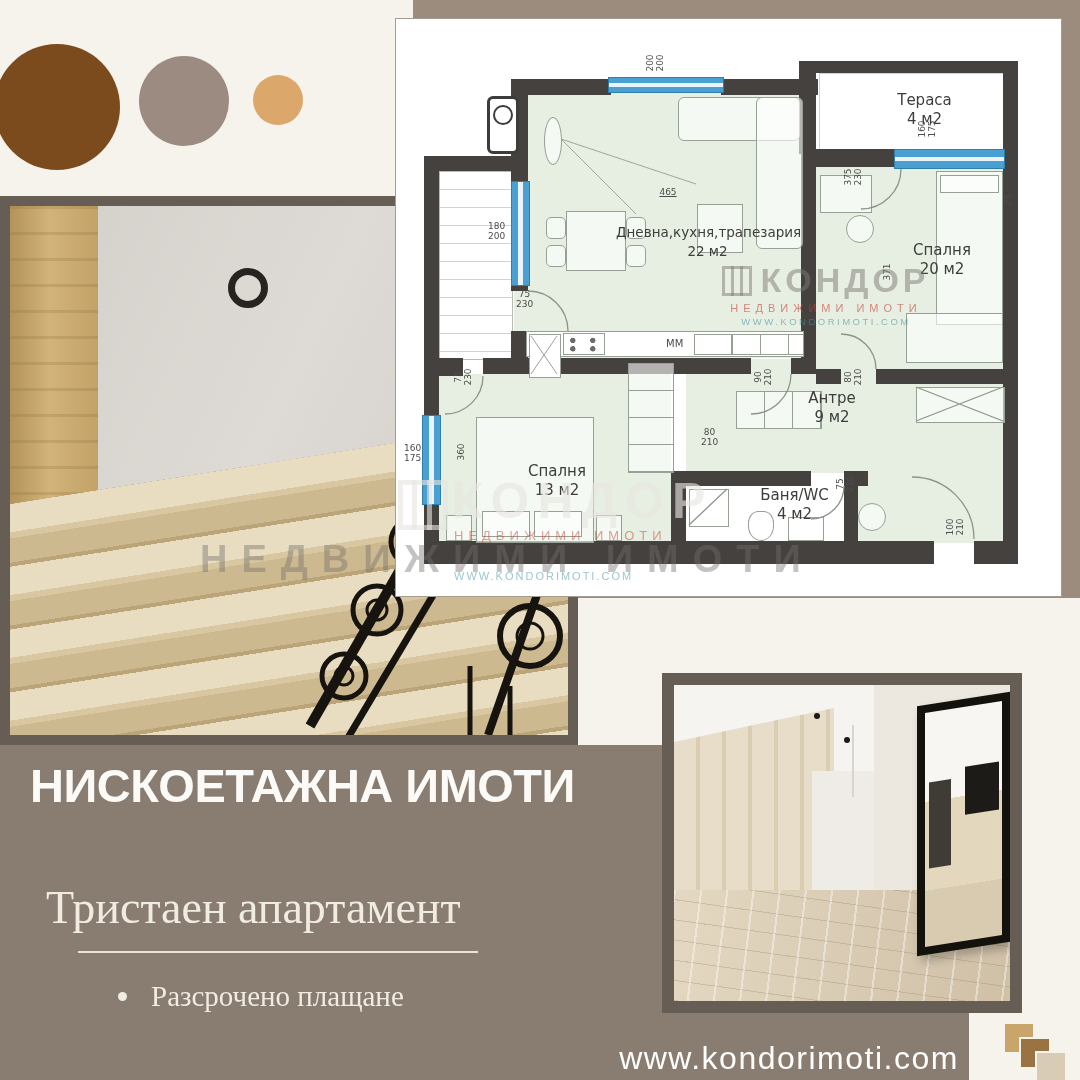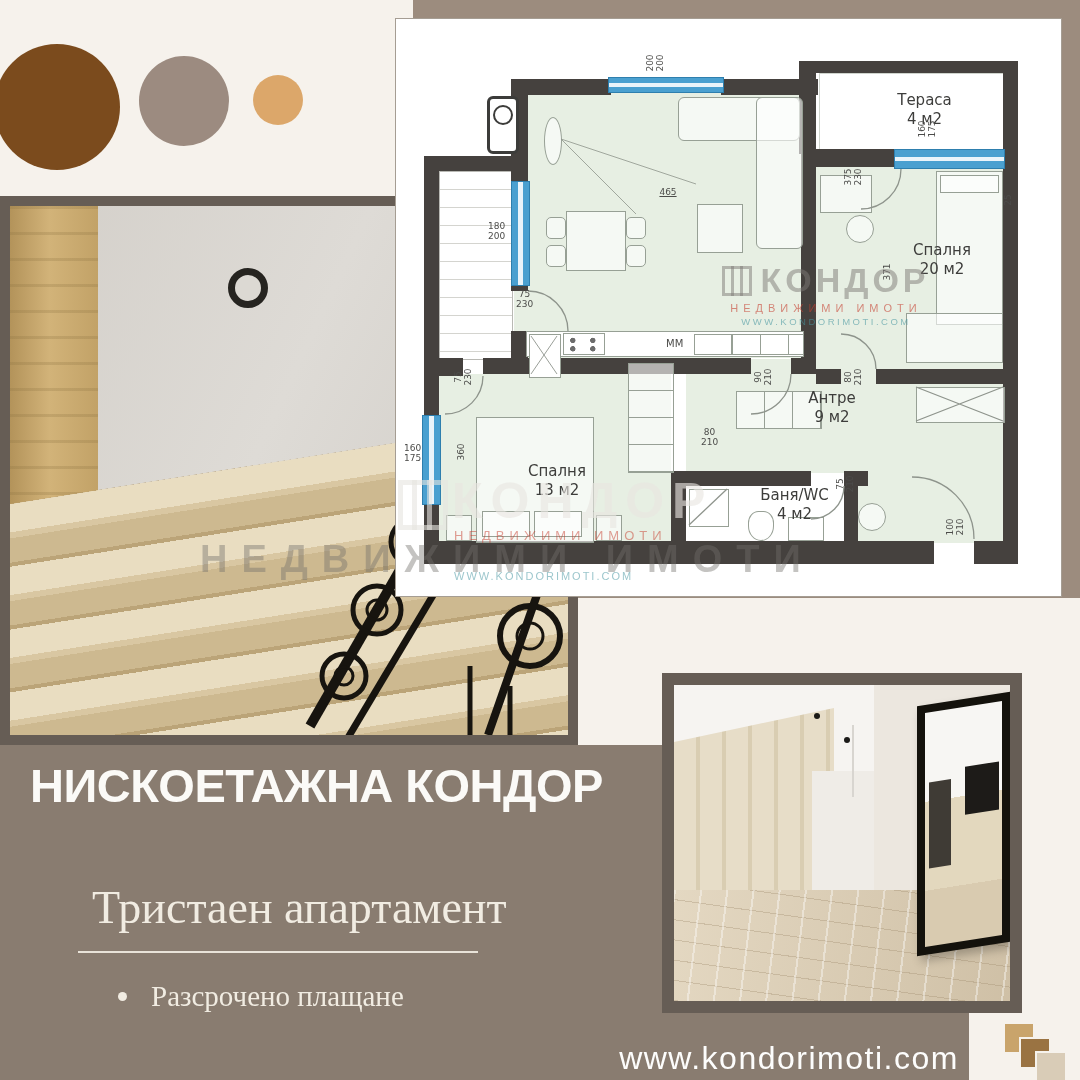--- a/index.html
+++ b/index.html
@@ -36,21 +36,21 @@
     radial-gradient(circle at 72% 74%,#6c6c6c 2.4px,transparent 3px);}
   
   .wm-center{left:270px;top:242px;width:320px;text-align:center;z-index:7;pointer-events:none;}
   .wm-brand-row{display:flex;align-items:center;justify-content:center;gap:8px;}
   .wm-icon{width:24px;height:24px;border:3px solid rgba(125,122,118,.5);
            background-image:linear-gradient(to right,transparent 0 6px,rgba(125,122,118,.5) 6px 9px,transparent 9px 15px,rgba(125,122,118,.5) 15px 18px,transparent 18px);}
   .big-wm{left:200px;top:470px;width:880px;height:140px;z-index:8;pointer-events:none;}
   
   .text-block{left:0;top:745px;width:969px;height:335px;background:#897c70;z-index:2;}
   .h1{color:#fbfaf7;font-weight:bold;font-size:47px;line-height:54px;letter-spacing:-.5px;}
-  .subtitle{color:#f1ece2;font-family:"Liberation Serif",serif;font-size:46px;margin-left:46px;}
+  .subtitle{color:#f1ece2;font-family:"Liberation Serif",serif;font-size:46px;}
   .divider{height:2px;background:#e9e3d9;}
   .bullet{color:#f1ece2;font-family:"Liberation Serif",serif;font-size:29px;line-height:39px;display:flex;align-items:center;}
   .bullet .dot{width:9px;height:9px;border-radius:50%;background:#f1ece2;margin-right:24px;flex:none;}
   .website{color:#fdfdfc;font-size:32px;letter-spacing:1.5px;z-index:9;}
   .sq{position:absolute;width:28px;height:28px;border:2px solid #f6f2ec;}
 </style>
 </head>
 <body>
 
 <div class="canvas">
@@ -185,20 +185,24 @@
         <path d="M520 368 L607 402 M607 368 L520 402"></path>
         <path d="M293 506 L331 470"></path>
         <path d="M135 317 L161 355 M161 317 L135 355" stroke-width="0.9"></path>
       </g>
     </svg>
 
     <div class="rlabel" style="left:420px;top:72px;width:185px;">
       <span>Тераса</span>
         <span>4 м2</span>
     </div>
+    <div class="rlabel" style="left:188px;top:204px;width:215px;font-size:13.5px;">
+      <span>Дневна,кухня,трапезария</span>
+        <span>22 м2</span>
+    </div>
     <div class="rlabel" style="left:465px;top:222px;width:130px;">
       <span>Спалня</span>
         <span>20 м2</span>
     </div>
     <div class="rlabel" style="left:355px;top:370px;width:130px;">
       <span>Антре</span>
         <span>9 м2</span>
     </div>
     <div class="rlabel" style="left:80px;top:443px;width:130px;">
       <span>Спалня</span>
@@ -285,21 +289,21 @@
 
   <div class="abs big-wm">
     <div class="abs" style="left:198px;top:10px;width:40px;height:40px;border:5px solid rgba(230,228,224,.6);background-image:linear-gradient(to right,transparent 0 9px,rgba(230,228,224,.6) 9px 14px,transparent 14px 24px,rgba(230,228,224,.6) 24px 29px,transparent 29px);"></div>
     <span class="abs" style="left:252px;top:2px;font-size:50px;font-weight:bold;letter-spacing:8px;color:rgba(232,229,224,.62);">КОНДОР</span>
     <span class="abs" style="left:254px;top:58px;font-size:13px;letter-spacing:5px;color:rgba(200,62,45,.5);">НЕДВИЖИМИ ИМОТИ</span>
     <span class="abs" style="left:254px;top:100px;font-size:11px;letter-spacing:2px;color:rgba(72,152,162,.55);">WWW.KONDORIMOTI.COM</span>
     <span class="abs" style="left:0;top:68px;width:880px;font-size:38px;font-weight:bold;letter-spacing:14px;color:rgba(115,112,107,.42);">НЕДВИЖИМИ ИМОТИ</span>
   </div>
 
   <div class="abs text-block">
-    <div class="h1" style="position:absolute;left:30px;top:14px;">НИСКОЕТАЖНА КОНДОР</div>
+    <div class="h1" style="position:absolute;left:30px;top:14px;">НИСКОЕТАЖНА ИМОТИ</div>
     <div class="subtitle" style="position:absolute;left:46px;top:136px;">Тристаен апартамент</div>
     <div class="divider" style="position:absolute;left:78px;top:206px;width:400px;"></div>
     <div style="position:absolute;left:118px;top:232px;">
       <div class="bullet">
           <span class="dot"></span>
           <span>Разсрочено плащане</span>
         </div>
     </div>
   </div>
 

